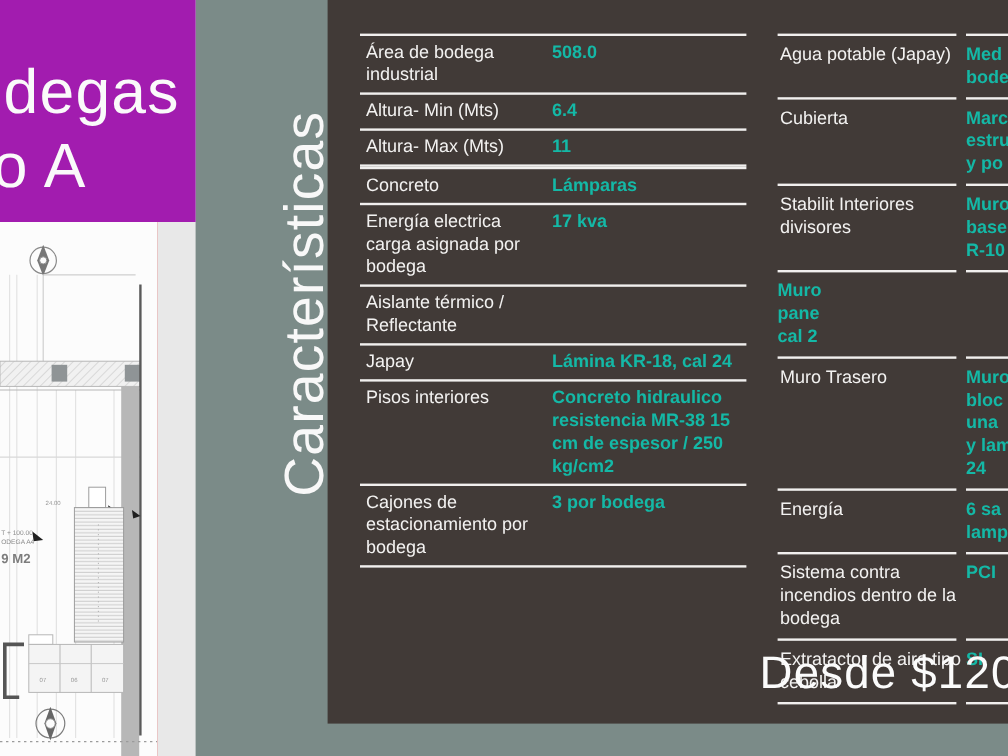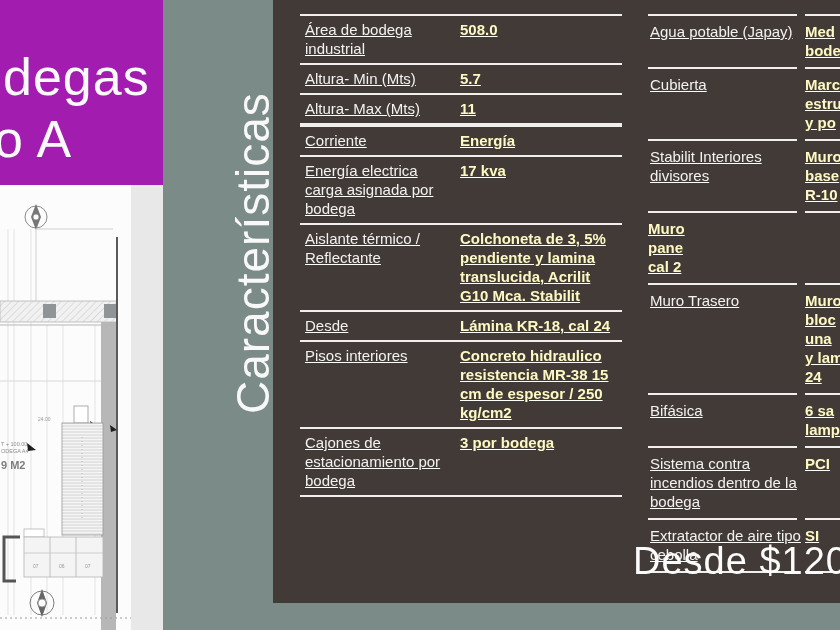--- a/index.html
+++ b/index.html
@@ -15,32 +15,32 @@
   .t1{margin:46px 0 0 3px;}
   .t2{margin:0 0 0 -6px;}
   .plan{position:absolute; left:0; top:185px; width:131px; height:445px; background:#ef4444; overflow:hidden;}
   .vlabel{
     position:absolute; left:222px; top:28px; width:62px; height:386px;
     writing-mode:vertical-rl; transform:rotate(180deg);
     font-size:46px; font-weight:300; line-height:62px; letter-spacing:1px;
     color:#f8f8f8; white-space:nowrap;
   }
   .panel{position:absolute; left:273px; top:0; width:567px; height:603px; background:#413a37; overflow:visible; color:#fff;}
-  .col{position:absolute; top:14px;text-decoration:underline;}
+  .col{position:absolute; top:28px;}
   .col-mid{left:27px; width:322px;}
   .col-right{left:375px; width:300px;}
   .sep{height:2px; background:#f1efee;}
   .sep2{display:flex; gap:8px; height:2px;}
   .sep2 span{display:block; height:2px; background:#f1efee;}
   .sep2 .sl{width:149px;} .sep2 .sr{flex:1;}
   .row{display:grid; grid-template-columns:155px 1fr; column-gap:5px; padding:4px 0 5px 0;}
   .col-right .row{grid-template-columns:155px 1fr; column-gap:2px; padding:6px 0 7px 0;}
   .lbl{font-size:15px; line-height:19px; color:#f3f2f1; padding-left:5px; font-weight:400;}
   .col-right .lbl{padding-left:2px;}
-  .val{font-size:15px; line-height:19px; font-weight:700; color:#fef9c3;}
+  .val{font-size:15px; line-height:19px; font-weight:700; color:#14b8a6;}
   .val.clip{white-space:pre-line; width:160px;}
   .price{
     position:absolute; left:360px; top:540px;
     font-size:38px; font-weight:300; letter-spacing:1px;
     color:#fbfbfb; white-space:nowrap;
   }
   svg text{font-family:"Liberation Sans", sans-serif;}
 </style>
 </head>
 <body>
@@ -134,46 +134,45 @@
 
     <div class="col col-mid">
       <div class="sep"></div>
       <div class="row">
         <div class="lbl">Área de bodega industrial</div>
         <div class="val">508.0</div>
       </div>
       <div class="sep"></div>
       <div class="row">
         <div class="lbl">Altura- Min (Mts)</div>
-        <div class="val">5.7</div>
+        <div class="val">6.4</div>
       </div>
       <div class="sep"></div>
       <div class="row">
         <div class="lbl">Altura- Max (Mts)</div>
         <div class="val">11</div>
       </div>
       <div class="sep"></div>
       <div class="sep"></div>
       <div class="row">
-        <div class="lbl">Corriente</div>
-        <div class="val">Energía</div>
+        <div class="lbl">Concreto</div>
+        <div class="val">Lámparas</div>
       </div>
       <div class="sep"></div>
       <div class="row">
         <div class="lbl">Energía electrica carga asignada por bodega</div>
         <div class="val">17 kva</div>
       </div>
       <div class="sep"></div>
       <div class="row">
         <div class="lbl">Aislante térmico / Reflectante</div>
-        <div class="val">Colchoneta de 3, 5% pendiente y lamina translucida, Acrilit G10 Mca. Stabilit</div>
-      </div>
-      <div class="sep"></div>
-      <div class="row">
-        <div class="lbl">Desde</div>
+      </div>
+      <div class="sep"></div>
+      <div class="row">
+        <div class="lbl">Japay</div>
         <div class="val">Lámina KR-18, cal 24</div>
       </div>
       <div class="sep"></div>
       <div class="row">
         <div class="lbl">Pisos interiores</div>
         <div class="val">Concreto hidraulico resistencia MR-38 15 cm de espesor / 250 kg/cm2</div>
       </div>
       <div class="sep"></div>
       <div class="row">
         <div class="lbl">Cajones de estacionamiento por bodega</div>
@@ -231,21 +230,21 @@
 bloc
 una
 y lam
 24</div>
       </div>
       <div class="sep2">
           <span class="sl"></span>
           <span class="sr"></span>
         </div>
       <div class="row">
-        <div class="lbl">Bifásica</div>
+        <div class="lbl">Energía</div>
         <div class="val clip">6 sa
 lamp</div>
       </div>
       <div class="sep2">
           <span class="sl"></span>
           <span class="sr"></span>
         </div>
       <div class="row">
         <div class="lbl">Sistema contra incendios  dentro de la bodega</div>
         <div class="val clip">PCI</div>

